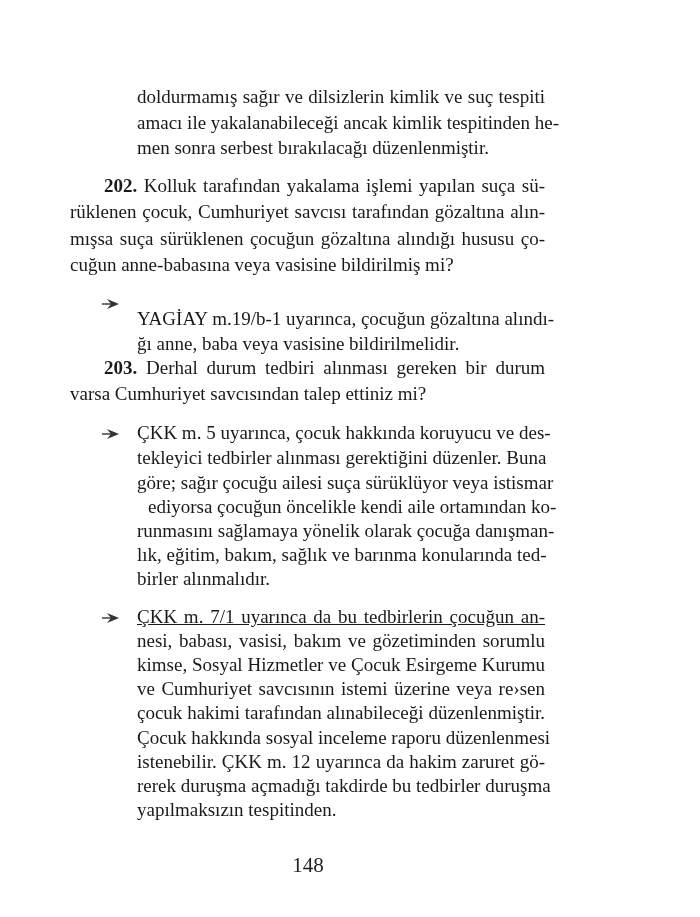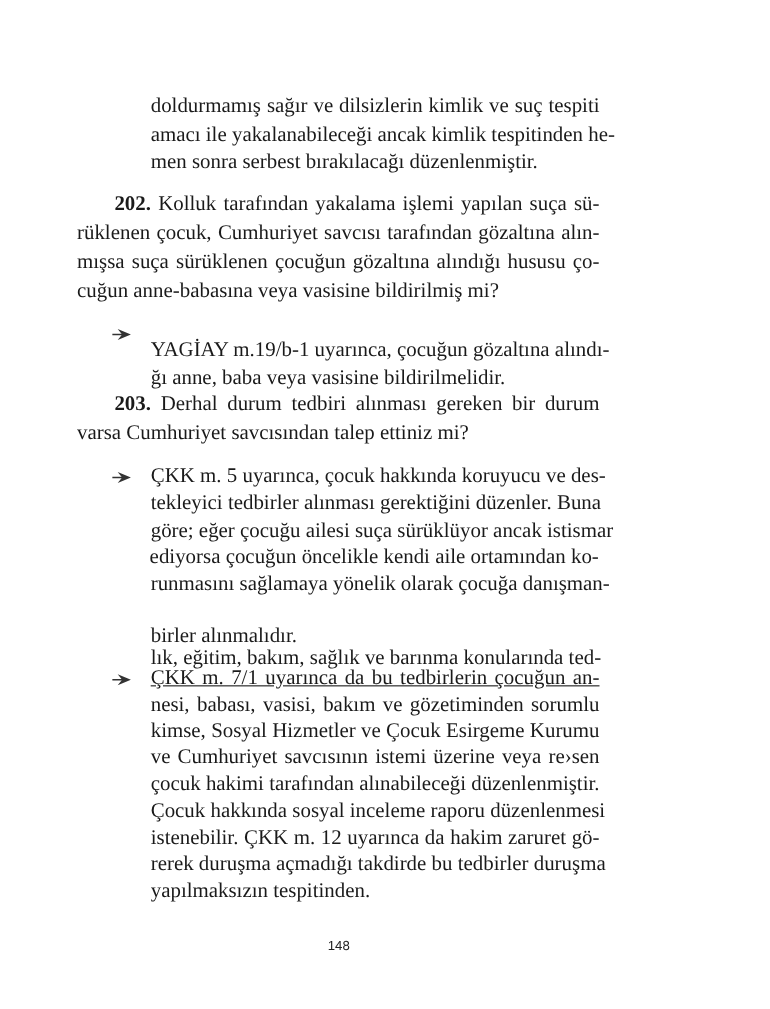--- a/index.html
+++ b/index.html
@@ -25,21 +25,21 @@
       position: absolute; height: 26px; line-height: 26px;
       text-align: justify; text-align-last: justify; white-space: nowrap;
     }
     .line.last { text-align-last: left; }
     .bold { font-weight: bold; }
     .arrow {
       position: absolute; width: 18px; height: 12px;
     }
     .page-number {
       position: absolute; top: 853px; left: 0; width: 616px; text-align: center;
-      font-family: Liberation Sans, sans-serif; font-size: 12px; color: #222;
+      font-family: Liberation Serif, serif; font-size: 21px; color: #222;
     }
   </style>
 </head>
 <body>
 
 <div class="page">
 
 
   <div class="body-text">
 
@@ -69,24 +69,24 @@
       <div class="line" style="top:355px;left:104px;width:441px;"><span class="bold">203.</span><span> Derhal durum tedbiri alınması gereken bir durum</span></div>
       <div class="line last" style="top:381px;left:70px;width:475px;">varsa Cumhuriyet savcısından talep ettiniz mi?</div>
 
       <div>
         <svg class="arrow" style="top:428px;left:102px;" viewBox="0 0 18 12">
           <line x1="0" y1="6" x2="11" y2="6" stroke="#333" stroke-width="1.4"></line>
           <path d="M5 1 L17 6 L5 11 L9 6 Z" fill="#333"></path>
         </svg>
         <div class="line" style="top:420px;left:137px;width:408px;">ÇKK m. 5 uyarınca, çocuk hakkında koruyucu ve des-</div>
         <div class="line" style="top:445px;left:137px;width:408px;">tekleyici tedbirler alınması gerektiğini düzenler. Buna</div>
-        <div class="line" style="top:470px;left:137px;width:408px;">göre; eğer çocuğu ailesi suça sürüklüyor ancak istismar</div>
-        <div class="line" style="top:494px;left:136px;width:408px;">ediyorsa çocuğun öncelikle kendi aile ortamından ko-</div>
+        <div class="line" style="top:470px;left:137px;width:408px;">göre; sağır çocuğu ailesi suça sürüklüyor veya istismar</div>
+        <div class="line" style="top:494px;left:148px;width:408px;">ediyorsa çocuğun öncelikle kendi aile ortamından ko-</div>
         <div class="line" style="top:518px;left:137px;width:408px;">runmasını sağlamaya yönelik olarak çocuğa danışman-</div>
-        <div class="line" style="top:542px;left:137px;width:408px;margin-top:44px;">lık, eğitim, bakım, sağlık ve barınma konularında ted-</div>
+        <div class="line" style="top:542px;left:137px;width:408px;">lık, eğitim, bakım, sağlık ve barınma konularında ted-</div>
         <div class="line last" style="top:566px;left:137px;width:408px;">birler alınmalıdır.</div>
       </div>
 
       <div>
         <svg class="arrow" style="top:612px;left:102px;" viewBox="0 0 18 12">
           <line x1="0" y1="6" x2="11" y2="6" stroke="#333" stroke-width="1.4"></line>
           <path d="M5 1 L17 6 L5 11 L9 6 Z" fill="#333"></path>
         </svg>
         <div class="line" style="top:604px;left:137px;width:408px;text-decoration:underline;">ÇKK m. 7/1 uyarınca da bu tedbirlerin çocuğun an-</div>
         <div class="line" style="top:628px;left:137px;width:408px;">nesi, babası, vasisi, bakım ve gözetiminden sorumlu</div>

